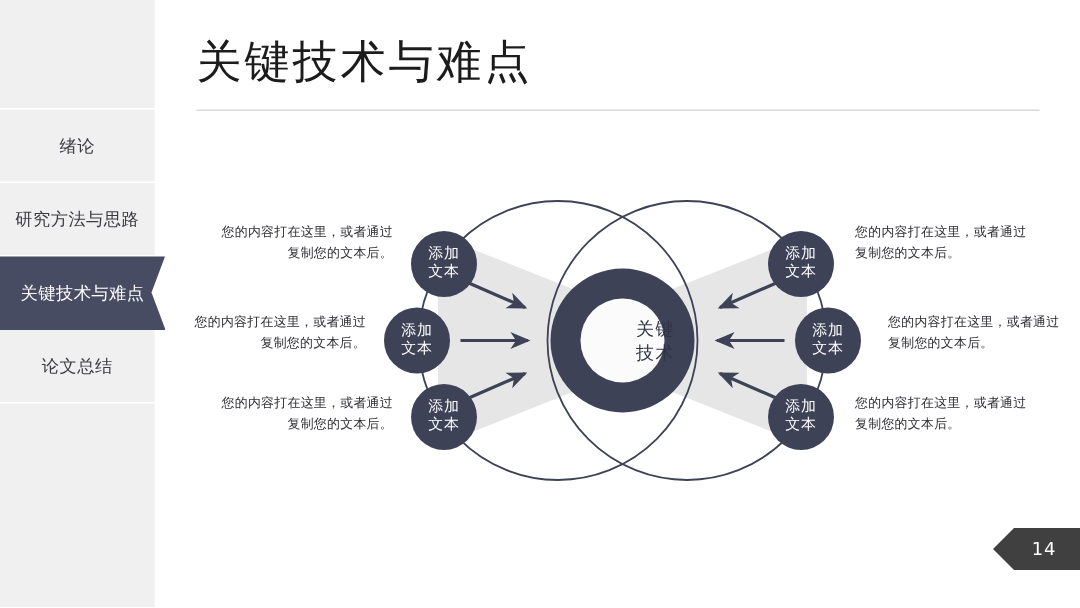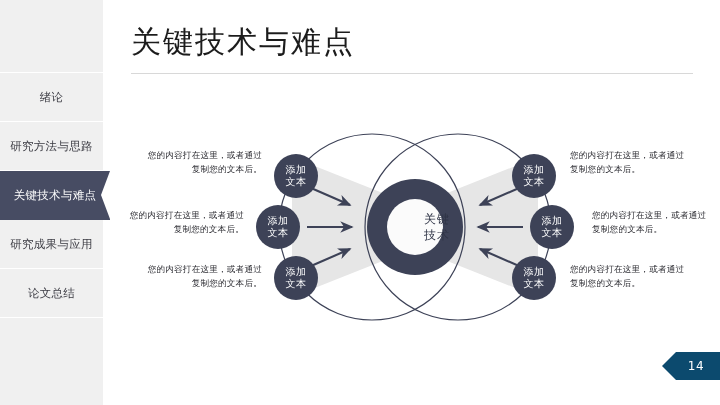--- a/index.html
+++ b/index.html
@@ -81,21 +81,21 @@
     letter-spacing:.2px;
     width:118px;
   }
   .side-text.left{text-align:right;}
   .side-text.right{text-align:left;}
 
   
   .page-badge{
     position:absolute;right:0px;top:352px;
     width:58px;height:28px;
-    background:#0c4a6e;
+    background:#404040;
     display:flex;align-items:center;justify-content:center;
     color:#ffffff;font-size:12px;letter-spacing:.5px;
     clip-path:polygon(14px 0, 100% 0, 100% 100%, 14px 100%, 0 50%);
     padding-left:10px;box-sizing:border-box;
   }
 </style>
 </head>
 <body>
 
 <div class="slide">
@@ -104,23 +104,20 @@
     <div class="nav">
       <div class="nav-item">
         <span>绪论</span>
       </div>
       <div class="nav-item">
         <span>研究方法与思路</span>
       </div>
       <div class="nav-item active">
         <span>关键技术与难点</span>
         <span class="arrow-notch"></span>
-      </div>
-      <div class="nav-item">
-        <span>研究成果与应用</span>
       </div>
       <div class="nav-item">
         <span>论文总结</span>
       </div>
     </div>
   </div>
 
   <div class="title">关键技术与难点</div>
   <div class="title-rule"></div>
 

